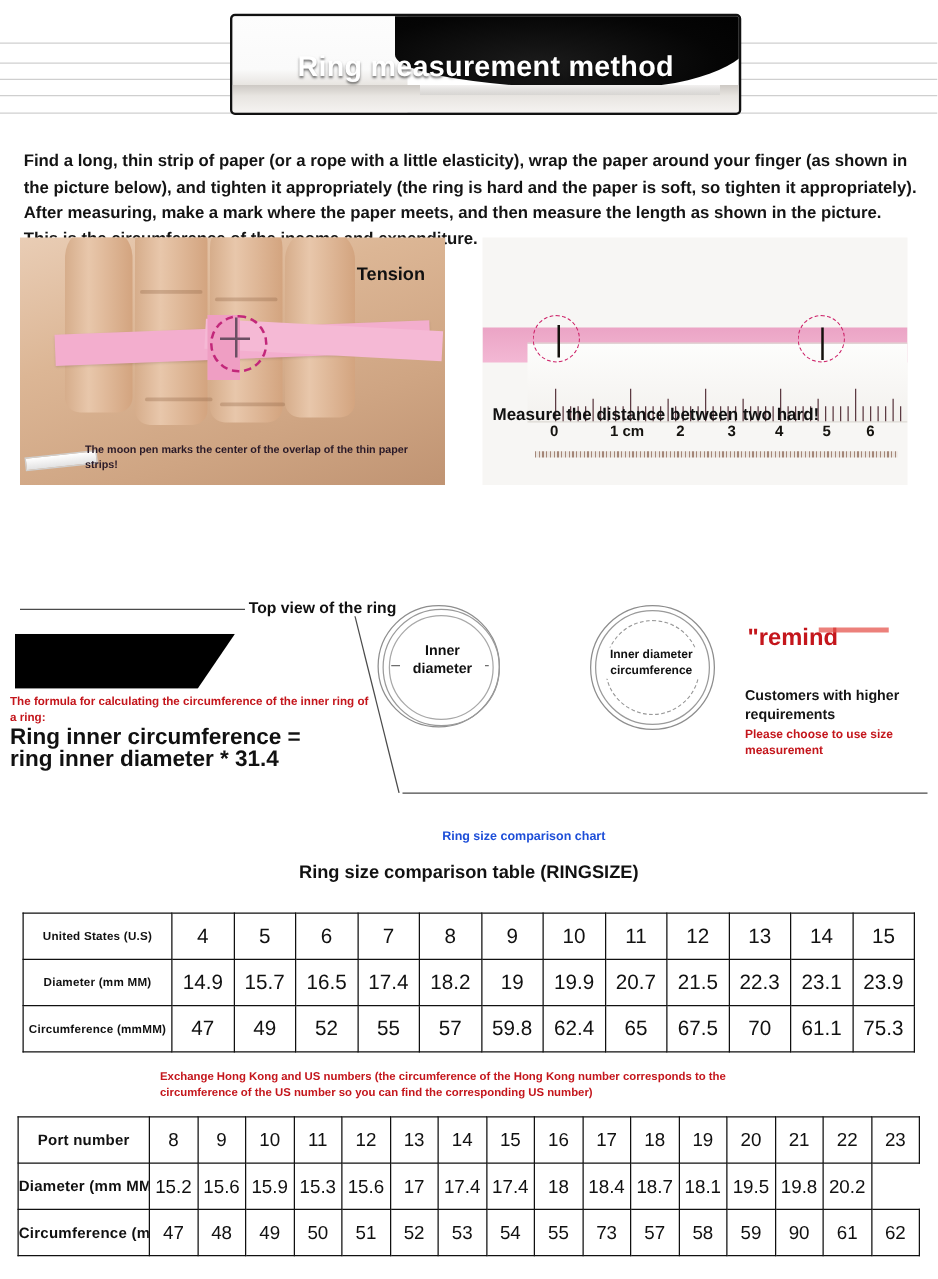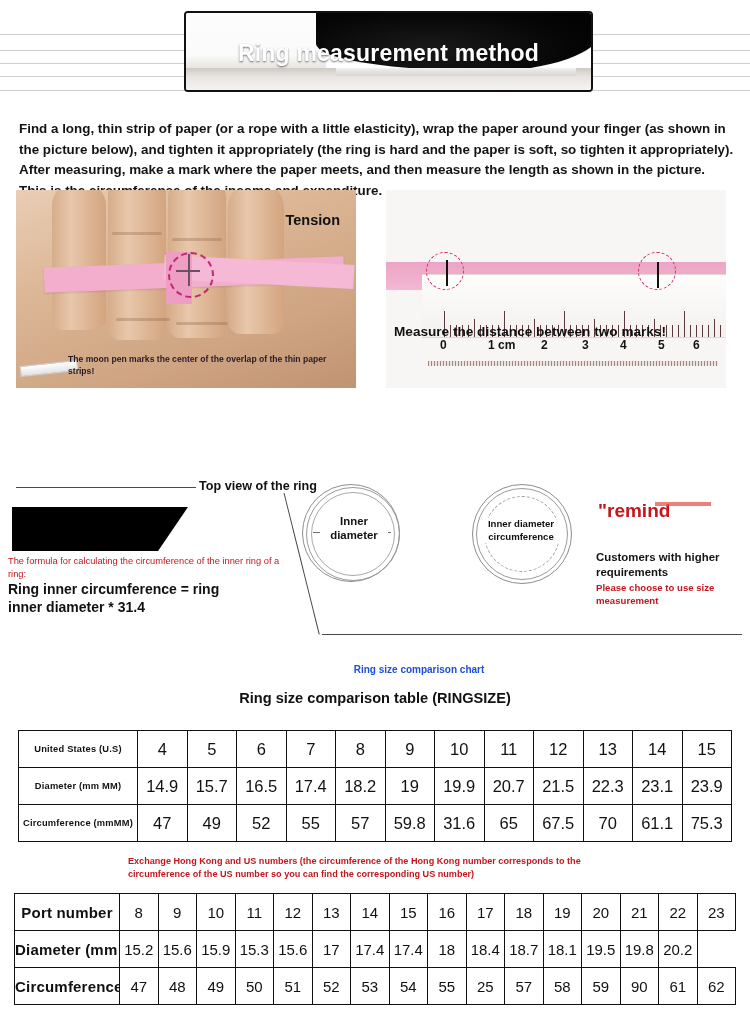--- a/index.html
+++ b/index.html
@@ -290,29 +290,29 @@
     font-size: 5px;
     font-weight: bold;
     color: #fff;
     line-height: 7px;
   }
   #formula-title {
     position: absolute;
     left: 8px; top: 93px;
     width: 290px;
     font-size: 9.3px;
-    font-weight: normal;
+    font-weight: bold;
     color: #c4161c;
     line-height: 12.5px;
   }
   #formula-body {
     position: absolute;
     left: 8px; top: 118px;
     width: 240px;
-    font-size: 14px;
+    font-size: 18px;
     font-weight: bold;
     color: #111;
     line-height: 18px;
   }
 
   .ring-dia {
     position: absolute;
     border-radius: 50%;
   }
   #ring1-outer {
@@ -457,21 +457,21 @@
     width: 714px;
   }
   #table1 td { height: 36px; }
   #table1 td.rowlabel { width: 118px; }
 
   #table2 {
     left: 14px; top: 893px;
     width: 722px;
   }
   #table2 td { height: 36px; }
-  #table2 td.rowlabel { width: 104px; font-size: 15px; }
+  #table2 td.rowlabel { width: 104px; font-size: 12px; }
   #table2 td.val { font-size: 15px; }
 
   #exchange-note {
     position: absolute;
     left: 128px; top: 855px;
     width: 500px;
     font-size: 9.1px;
     font-weight: bold;
     color: #c4161c;
     line-height: 12.6px;
@@ -573,21 +573,21 @@
   <div id="mark-5"></div>
   <div class="pen-mark" style="left:60px; top:70px;"></div>
   <div class="pen-mark" style="left:271px; top:72px;"></div>
   <span class="ruler-num" style="left:54px;  top:148px;">0</span>
   <span class="ruler-num" style="left:102px; top:148px;">1 cm</span>
   <span class="ruler-num" style="left:155px; top:148px;">2</span>
   <span class="ruler-num" style="left:196px; top:148px;">3</span>
   <span class="ruler-num" style="left:234px; top:148px;">4</span>
   <span class="ruler-num" style="left:272px; top:148px;">5</span>
   <span class="ruler-num" style="left:307px; top:148px;">6</span>
-  <div id="ruler-caption">Measure the distance between two marks!</div>
+  <div id="ruler-caption">Measure the distance between two hard!</div>
   <div id="ruler-bottom-edge"></div>
 </div>
 
 <div id="diagram">
   <div id="leader-top"></div>
   <div id="leader-diag"></div>
   <div id="leader-bottom"></div>
 
   <div id="topview-label">Top view of the ring</div>
 
@@ -651,21 +651,21 @@
       <td class="val">23.9</td>
     </tr>
     <tr>
       <td class="rowlabel">Circumference (mmMM)</td>
       <td class="val">47</td>
       <td class="val">49</td>
       <td class="val">52</td>
       <td class="val">55</td>
       <td class="val">57</td>
       <td class="val">59.8</td>
-      <td class="val">31.6</td>
+      <td class="val">62.4</td>
       <td class="val">65</td>
       <td class="val">67.5</td>
       <td class="val">70</td>
       <td class="val">61.1</td>
       <td class="val">75.3</td>
     </tr>
   </tbody>
 </table>
 
 <div id="exchange-note">Exchange Hong Kong and US numbers (the circumference of the Hong Kong number corresponds to the circumference of the US number so you can find the corresponding US number)</div>
@@ -713,21 +713,21 @@
       <td class="rowlabel">Circumference (mm MM)</td>
       <td class="val">47</td>
       <td class="val">48</td>
       <td class="val">49</td>
       <td class="val">50</td>
       <td class="val">51</td>
       <td class="val">52</td>
       <td class="val">53</td>
       <td class="val">54</td>
       <td class="val">55</td>
-      <td class="val">25</td>
+      <td class="val">73</td>
       <td class="val">57</td>
       <td class="val">58</td>
       <td class="val">59</td>
       <td class="val">90</td>
       <td class="val">61</td>
       <td class="val">62</td>
     </tr>
   </tbody>
 </table>
 

